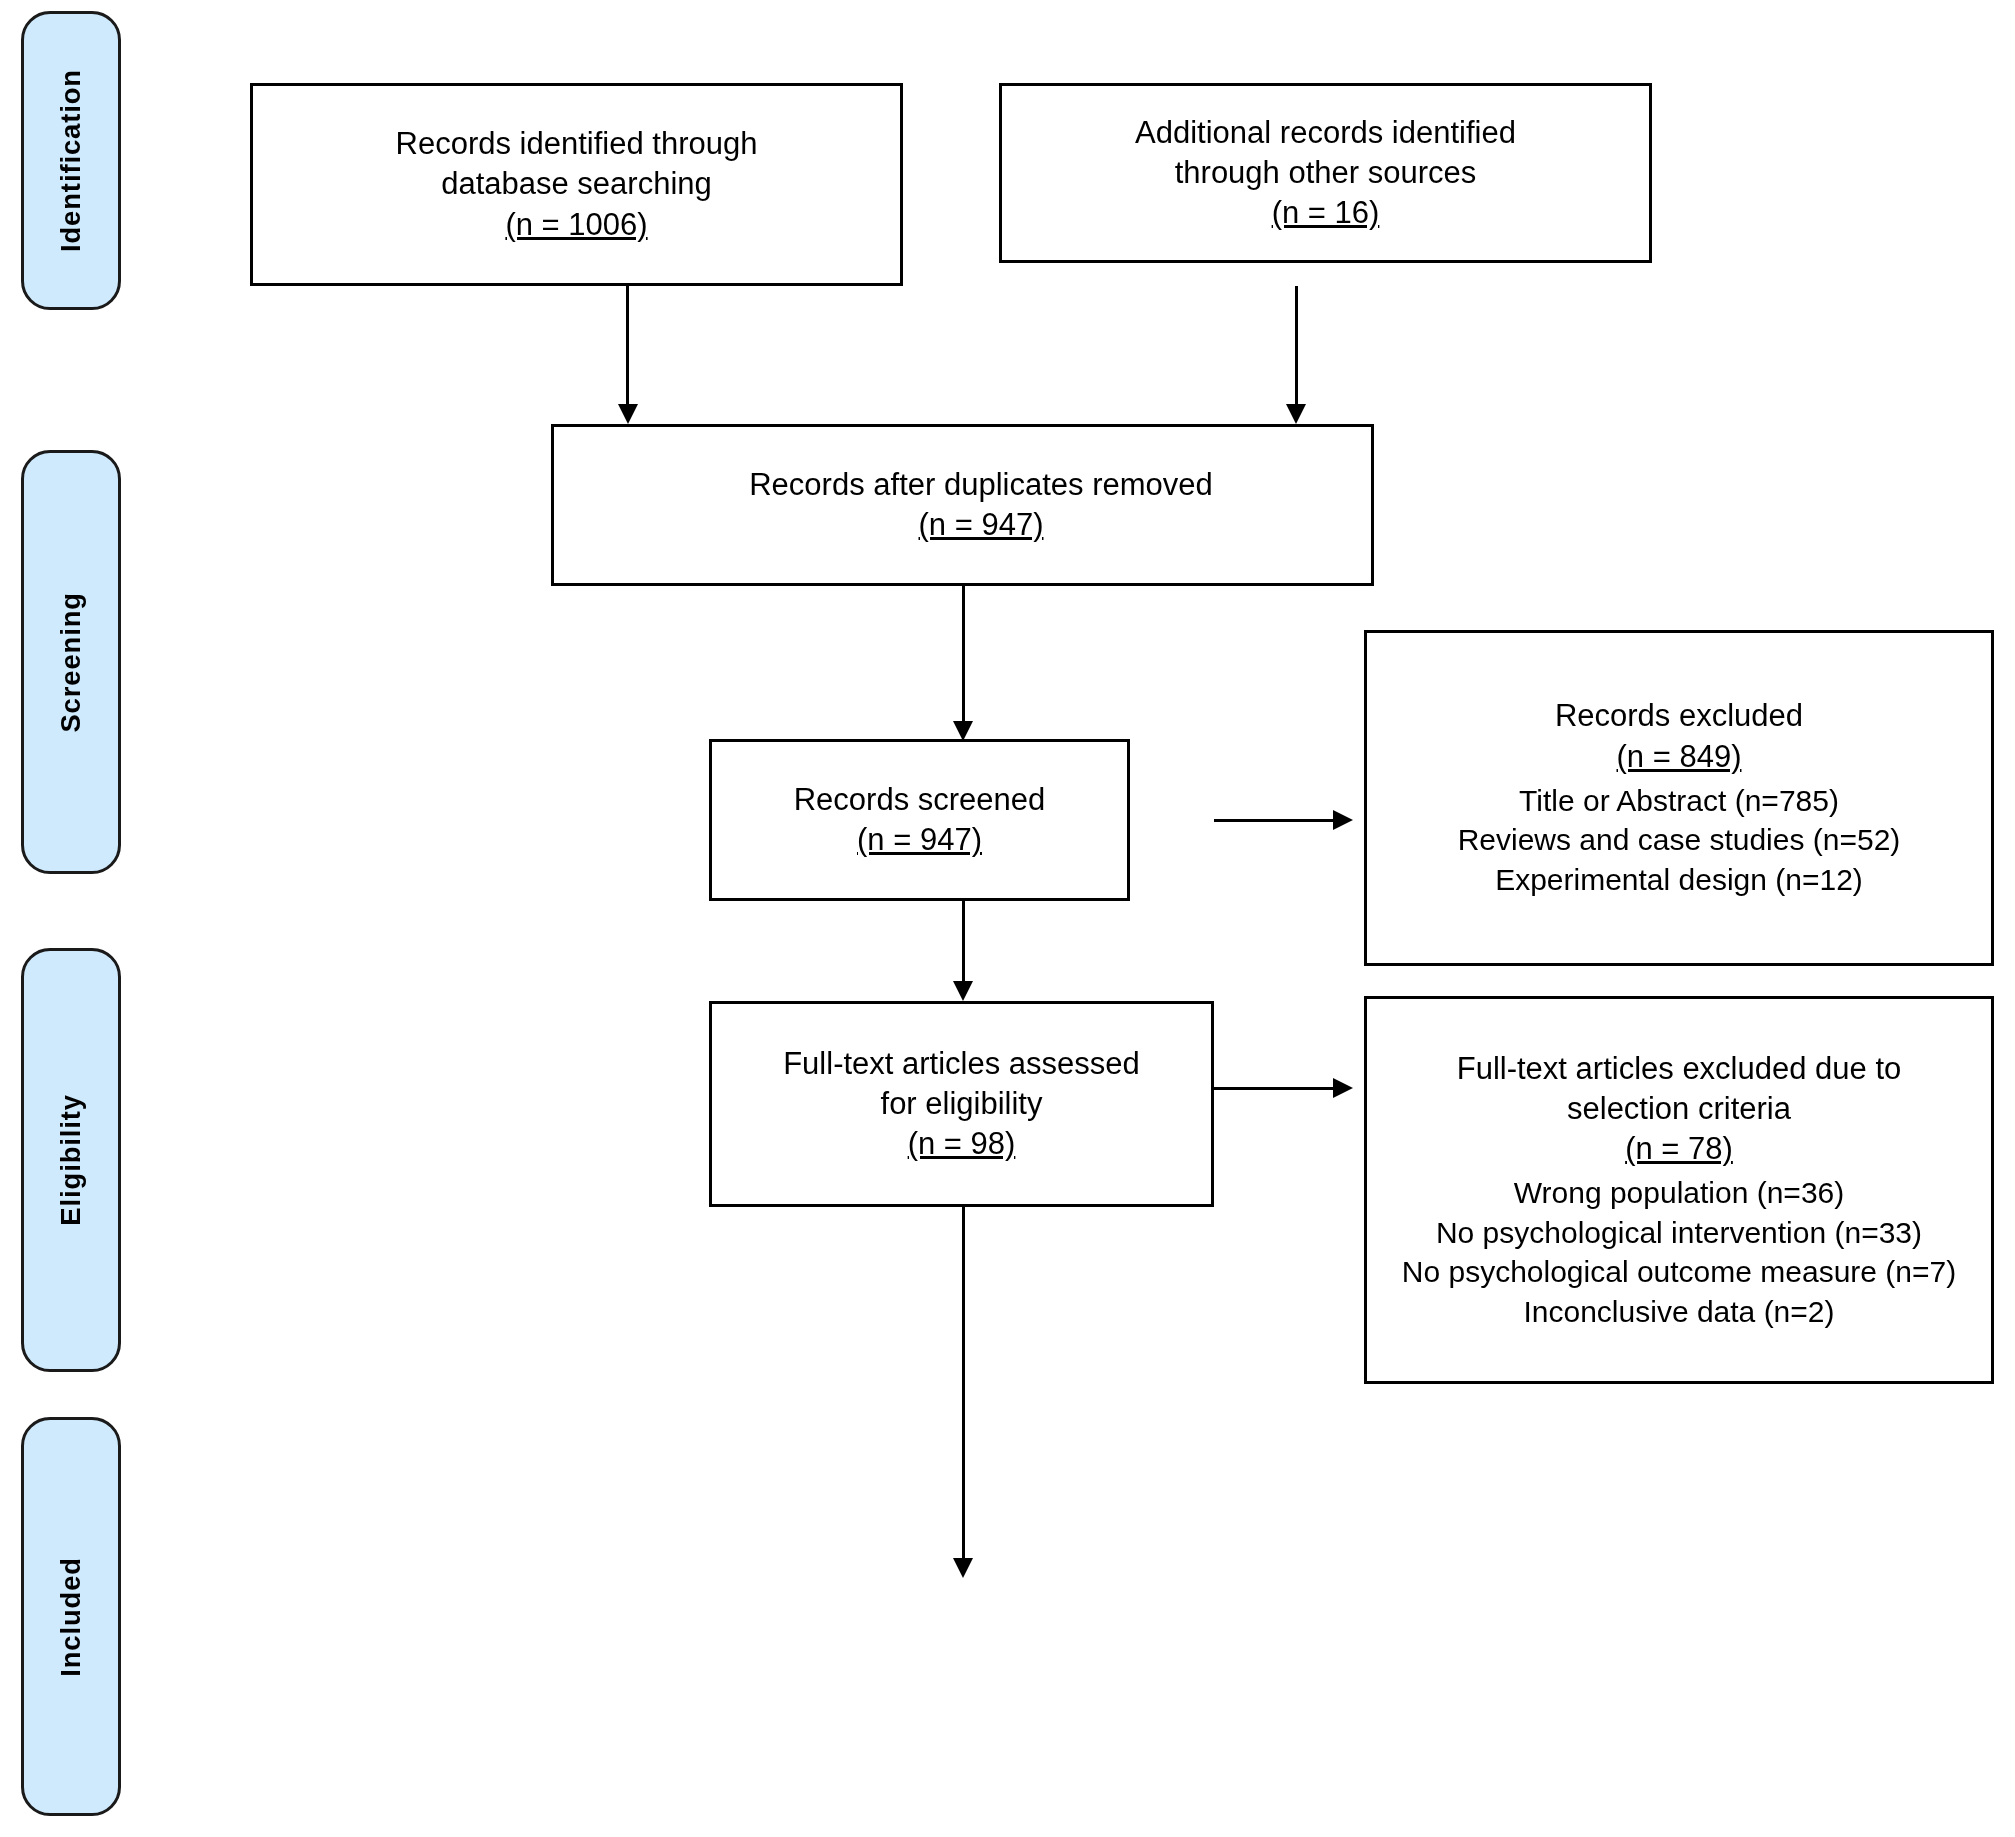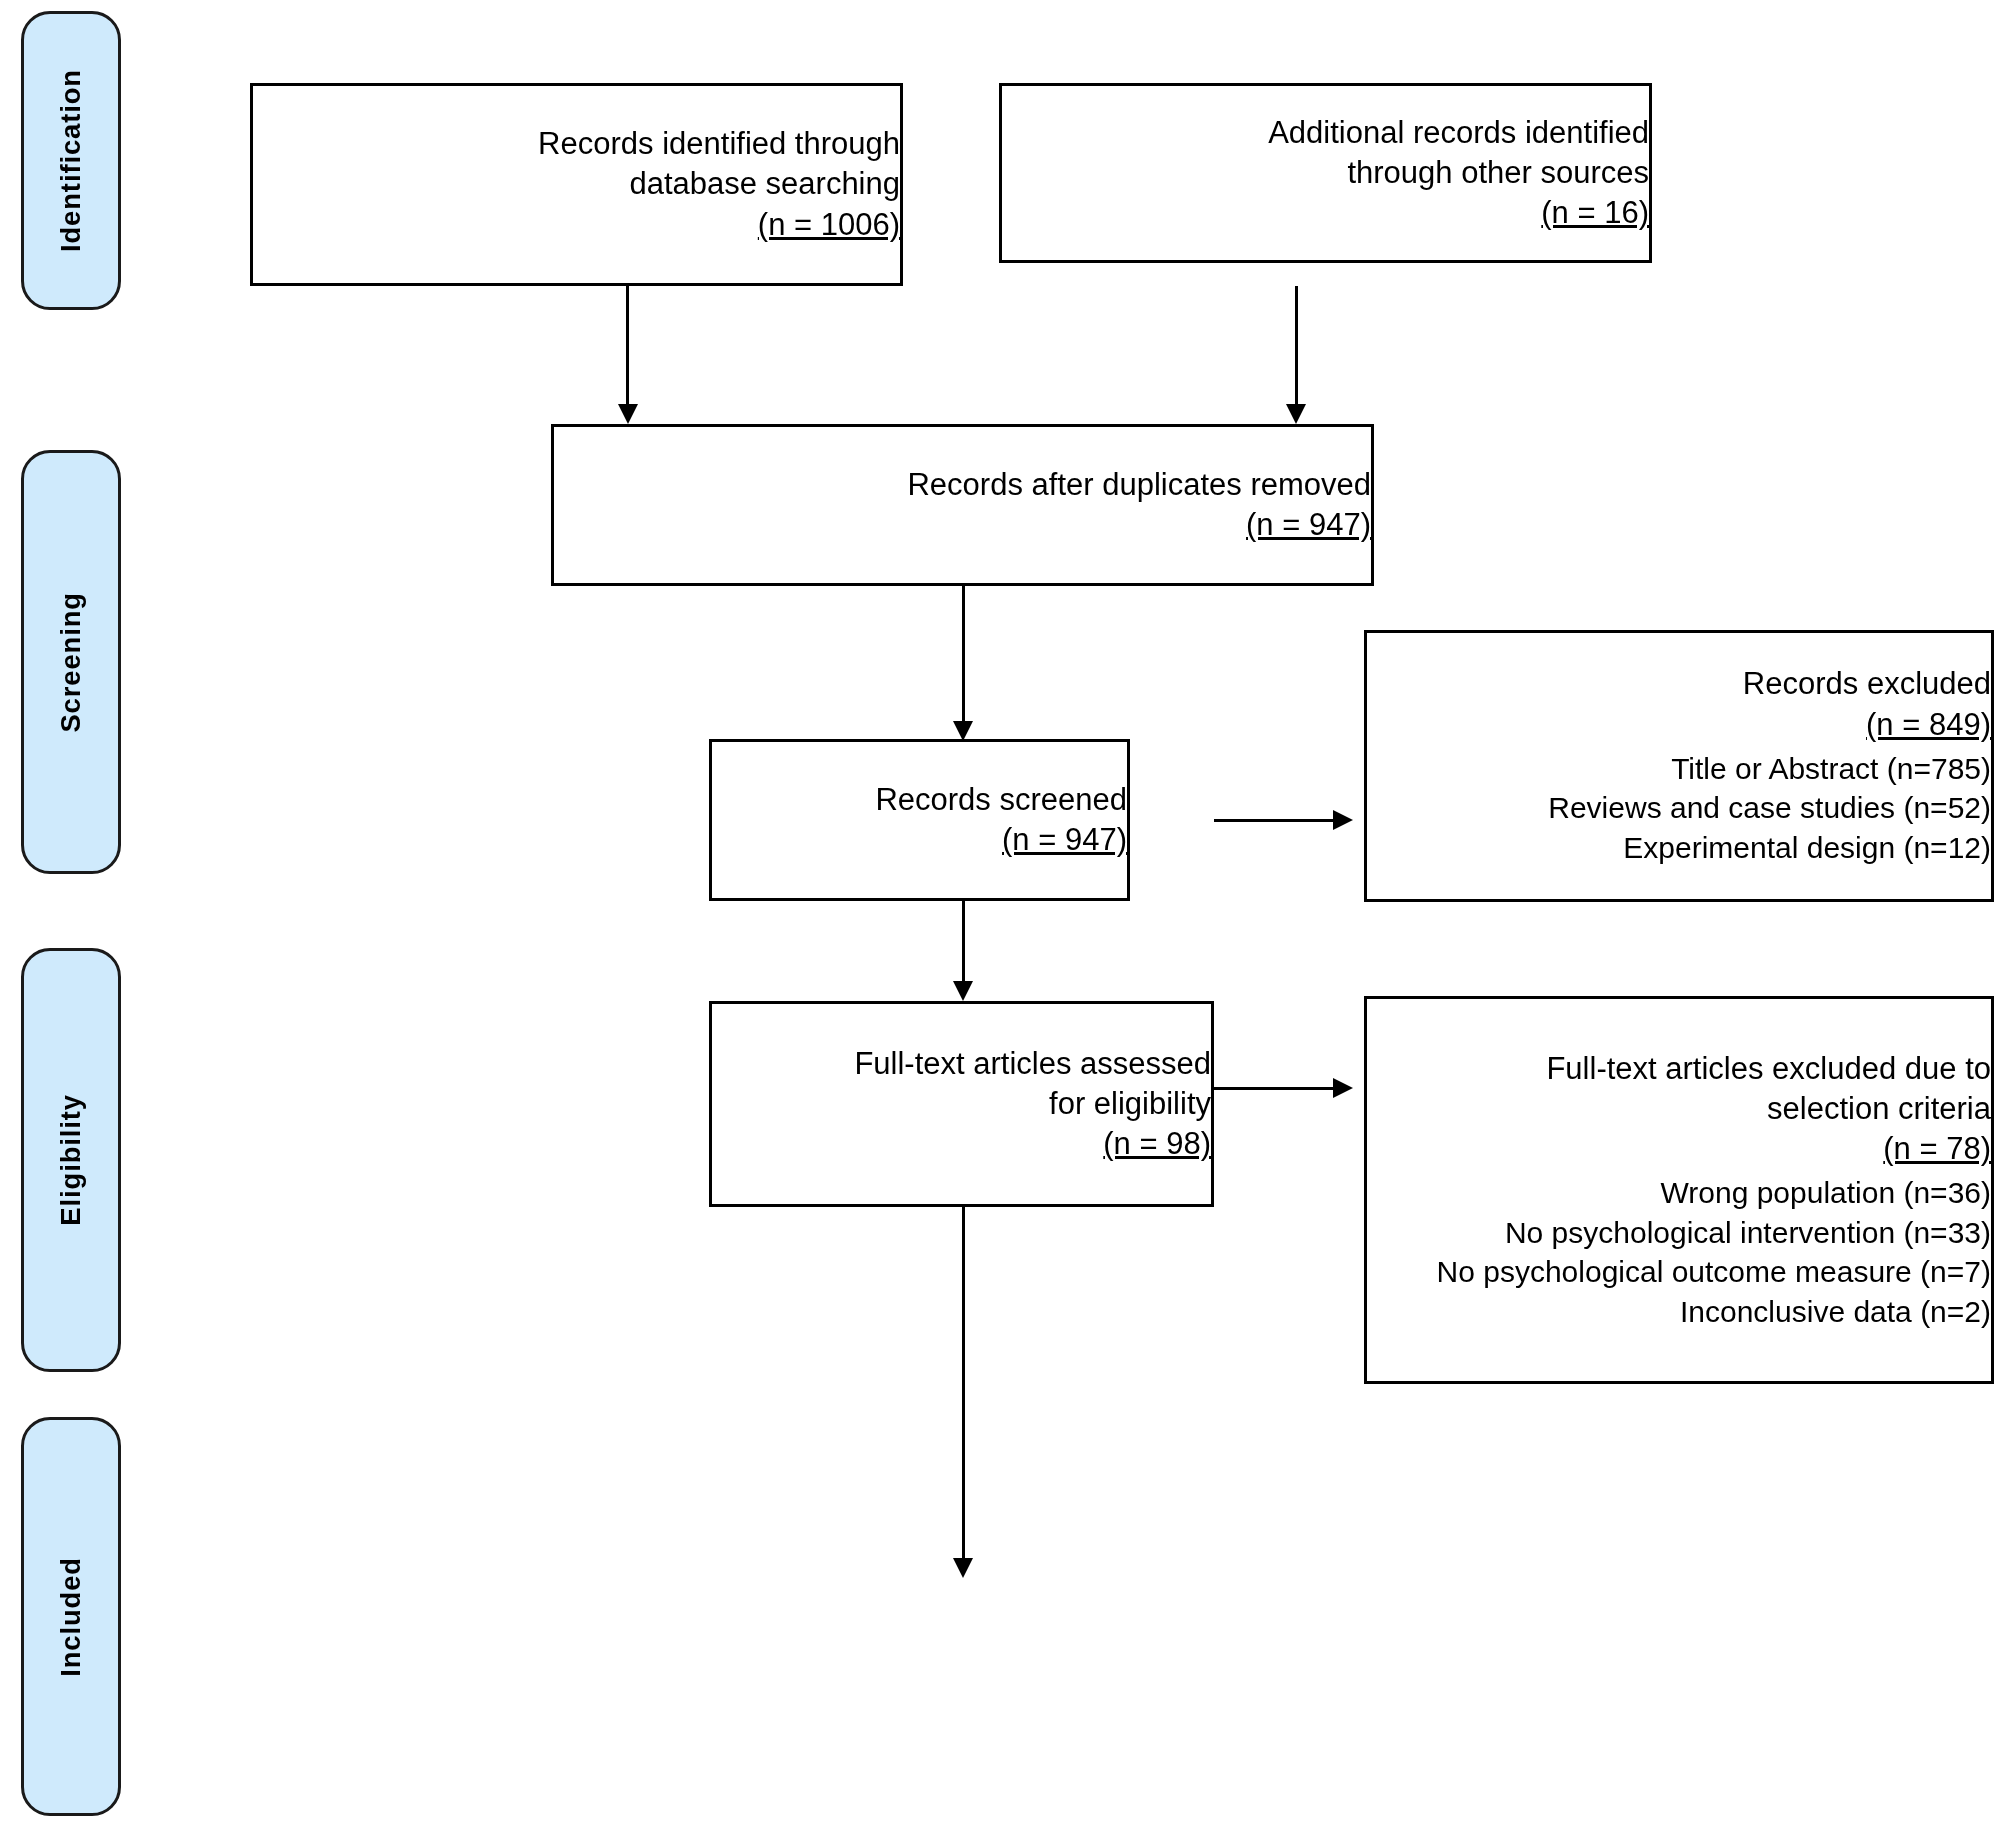--- a/index.html
+++ b/index.html
@@ -41,21 +41,21 @@
   }
 
   
   .flow-box {
     position: absolute;
     background: #ffffff;
     border: 3.7px solid #000000;
     box-sizing: border-box;
     display: flex;
     flex-direction: column;
-    align-items: flex-end;
+    align-items: center;
     justify-content: center;
     text-align: center;
     color: #000000;
   }
   .line-main {
     font-size: 31px;
     line-height: 1.30;
     white-space: nowrap;
   }
   .line-count {
@@ -147,21 +147,21 @@
   <div class="arrow-down" style="left:953px; top:721px;"></div>
 
   <div class="flow-box" style="left:709px; top:739px; width:421px; height:162px;">
     <div class="line-main">Records screened</div>
     <div class="line-count">(n = 947)</div>
   </div>
 
   <div class="h-line" style="left:1214px; top:819px; width:121px;"></div>
   <div class="arrow-right" style="left:1333px; top:810px;"></div>
 
-  <div class="flow-box" style="left:1364px; top:630px; width:630px; height:272px;">
+  <div class="flow-box" style="left:1364px; top:630px; width:630px; height:336px;">
     <div class="line-main">Records excluded</div>
     <div class="line-count">(n = 849)</div>
     <div class="line-sub block-gap-top">Title or Abstract (n=785)</div>
     <div class="line-sub">Reviews and case studies (n=52)</div>
     <div class="line-sub">Experimental design (n=12)</div>
   </div>
 
   <div class="v-line" style="left:962px; top:901px; height:84px;"></div>
   <div class="arrow-down" style="left:953px; top:981px;"></div>
 

